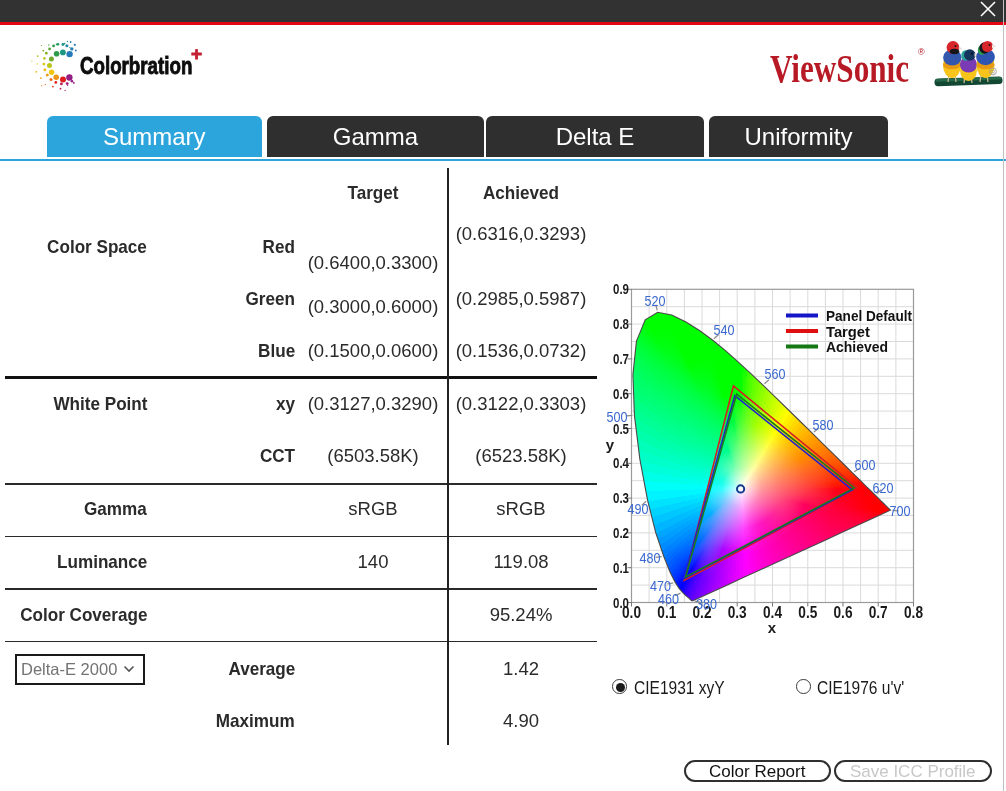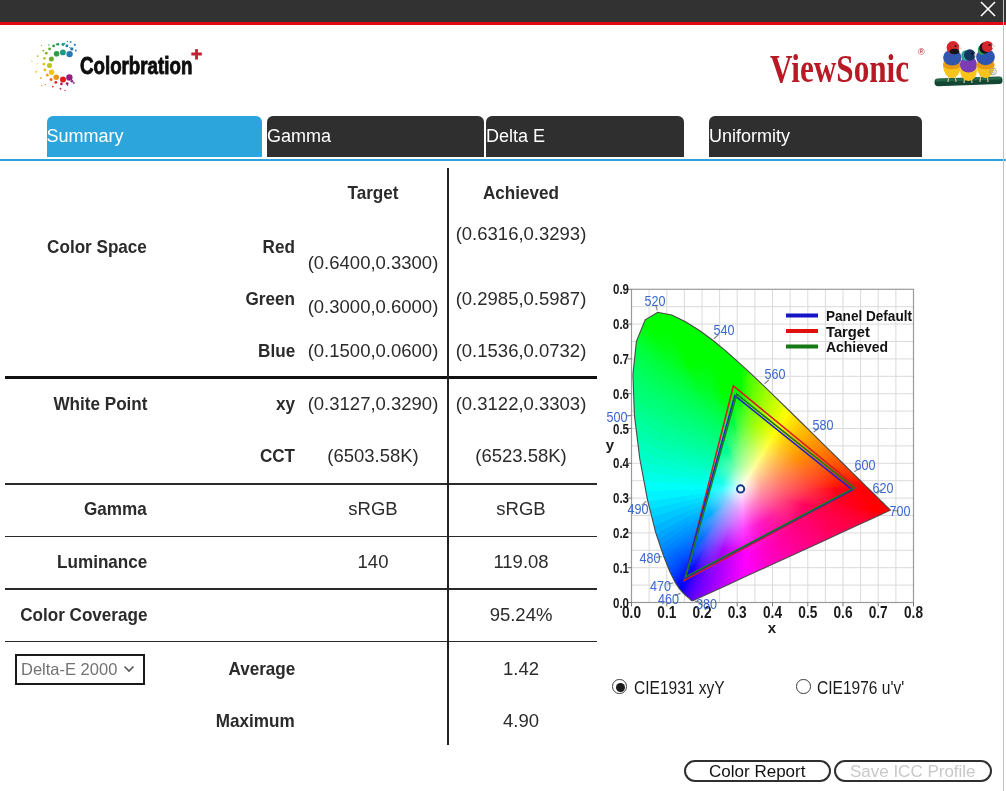--- a/index.html
+++ b/index.html
@@ -2,21 +2,21 @@
 <html><head><meta charset="utf-8"><style>
 html,body{margin:0;padding:0;}
 body{width:1006px;height:791px;position:relative;background:#fff;overflow:hidden;
      font-family:"Liberation Sans",sans-serif;}
 .abs{position:absolute;}
 .lbl{position:absolute;right:859px;font-weight:bold;font-size:19px;color:#2b2b2b;white-space:nowrap;transform:scaleX(0.9);transform-origin:100% 50%;}
 .sub{position:absolute;right:711px;font-weight:bold;font-size:19px;color:#2b2b2b;white-space:nowrap;transform:scaleX(0.9);transform-origin:100% 50%;}
 .tv{position:absolute;left:248px;width:250px;text-align:center;font-size:18.5px;color:#2b2b2b;white-space:nowrap;}
 .av{position:absolute;left:396px;width:250px;text-align:center;font-size:18.5px;color:#2b2b2b;white-space:nowrap;}
 .tab{position:absolute;top:116px;height:41px;border-radius:6px 6px 0 0;background:#2f2f2f;
-     color:#fff;font-size:18px;text-align:left;line-height:41px;}
+     color:#fff;font-size:24px;text-align:center;line-height:41px;}
 .hline{position:absolute;left:5px;width:592px;background:#2a2a2a;}
 </style></head>
 <body>
 <div class="abs" style="left:0;top:0;width:1006px;height:22px;background:#323232;"></div>
 <div class="abs" style="left:0;top:22px;width:1006px;height:3.2px;background:#e30613;"></div>
 <svg class="abs" style="left:979px;top:1px;" width="18" height="16" viewBox="0 0 18 16">
     <g stroke="#fff" stroke-width="1.6">
       <line x1="2" y1="1" x2="16" y2="15"></line>
       <line x1="16" y1="1" x2="2" y2="15"></line>
     </g>
@@ -104,22 +104,22 @@
     <ellipse cx="54" cy="14" rx="4.2" ry="4.8" fill="#2e9e4f"></ellipse>
     <ellipse cx="56.5" cy="12" rx="5.2" ry="5.8" fill="#15151a"></ellipse>
     <circle cx="59.5" cy="10.5" r="5.6" fill="#d6252b"></circle>
     <polygon points="64,8.5 68.5,10 64,12.5" fill="#ece2de"></polygon>
     <circle cx="61.5" cy="9" r="0.9" fill="#111"></circle>
     <circle cx="65" cy="35.5" r="3.4" fill="none" stroke="#9a9a9a" stroke-width="0.9"></circle>
     <text x="65" y="37.8" text-anchor="middle" font-family="Liberation Sans, sans-serif" font-size="5.2" fill="#9a9a9a">R</text>
   </svg>
 <div class="tab" style="left:46.5px;width:215.5px;background:#2ca5dc;">Summary</div>
 <div class="tab" style="left:267px;width:217px;">Gamma</div>
-<div class="tab" style="left:486px;width:198px;">Delta E</div>
-<div class="tab" style="left:709px;width:213px;">Uniformity</div>
+<div class="tab" style="left:486px;width:218px;">Delta E</div>
+<div class="tab" style="left:709px;width:179px;">Uniformity</div>
 <div class="abs" style="left:0;top:158.8px;width:1006px;height:2.2px;background:#2ca5dc;"></div>
 <div class="tv" style="top:182px;font-weight:bold;font-size:19px;transform:scaleX(0.9);">Target</div>
 <div class="av" style="top:182px;font-weight:bold;font-size:19px;transform:scaleX(0.9);">Achieved</div>
 <div class="lbl" style="top:235.5px;">Color Space</div>
 <div class="lbl" style="top:392.8px;">White Point</div>
 <div class="lbl" style="top:497.7px;">Gamma</div>
 <div class="lbl" style="top:550.5px;">Luminance</div>
 <div class="lbl" style="top:603.5px;">Color Coverage</div>
 <div class="sub" style="top:235.5px;">Red</div>
 <div class="sub" style="top:288.0px;">Green</div>

